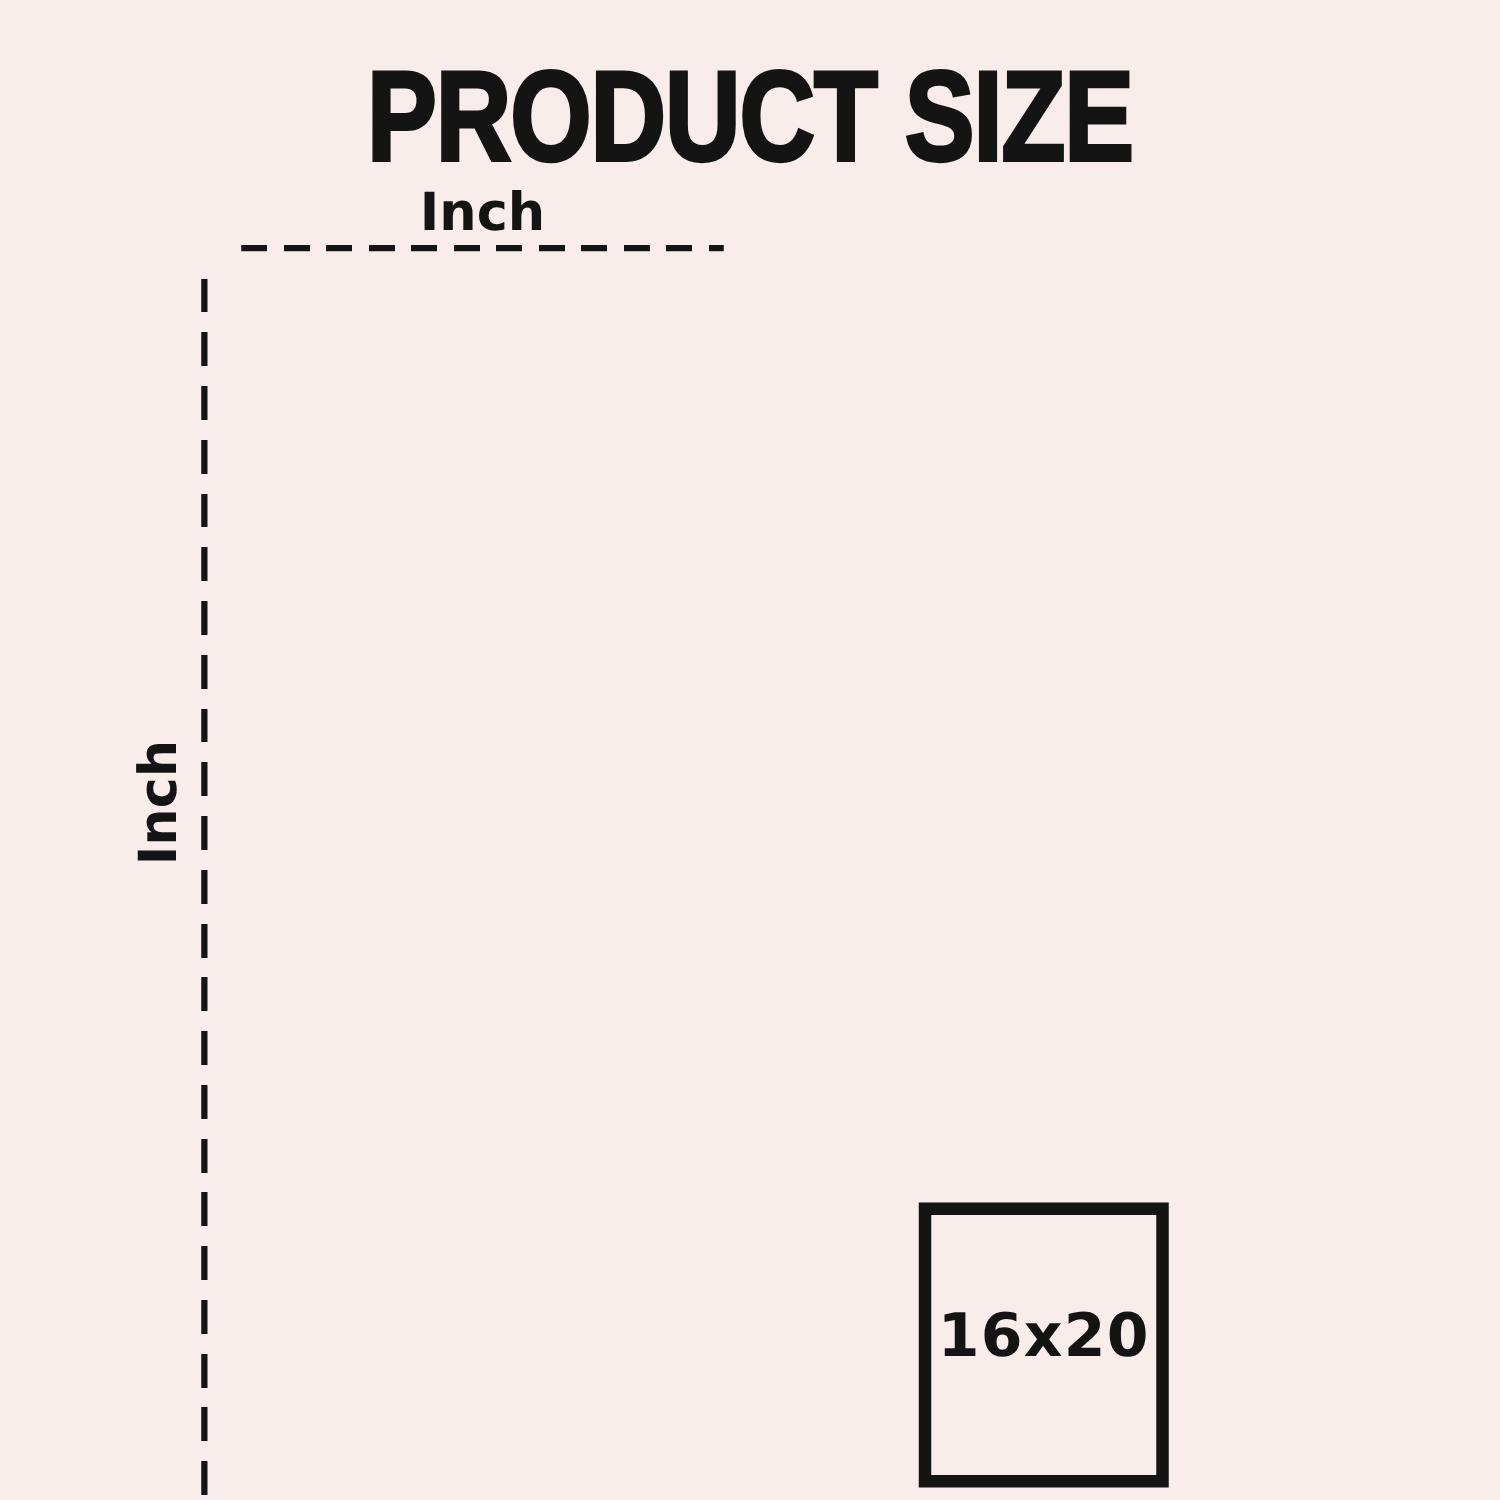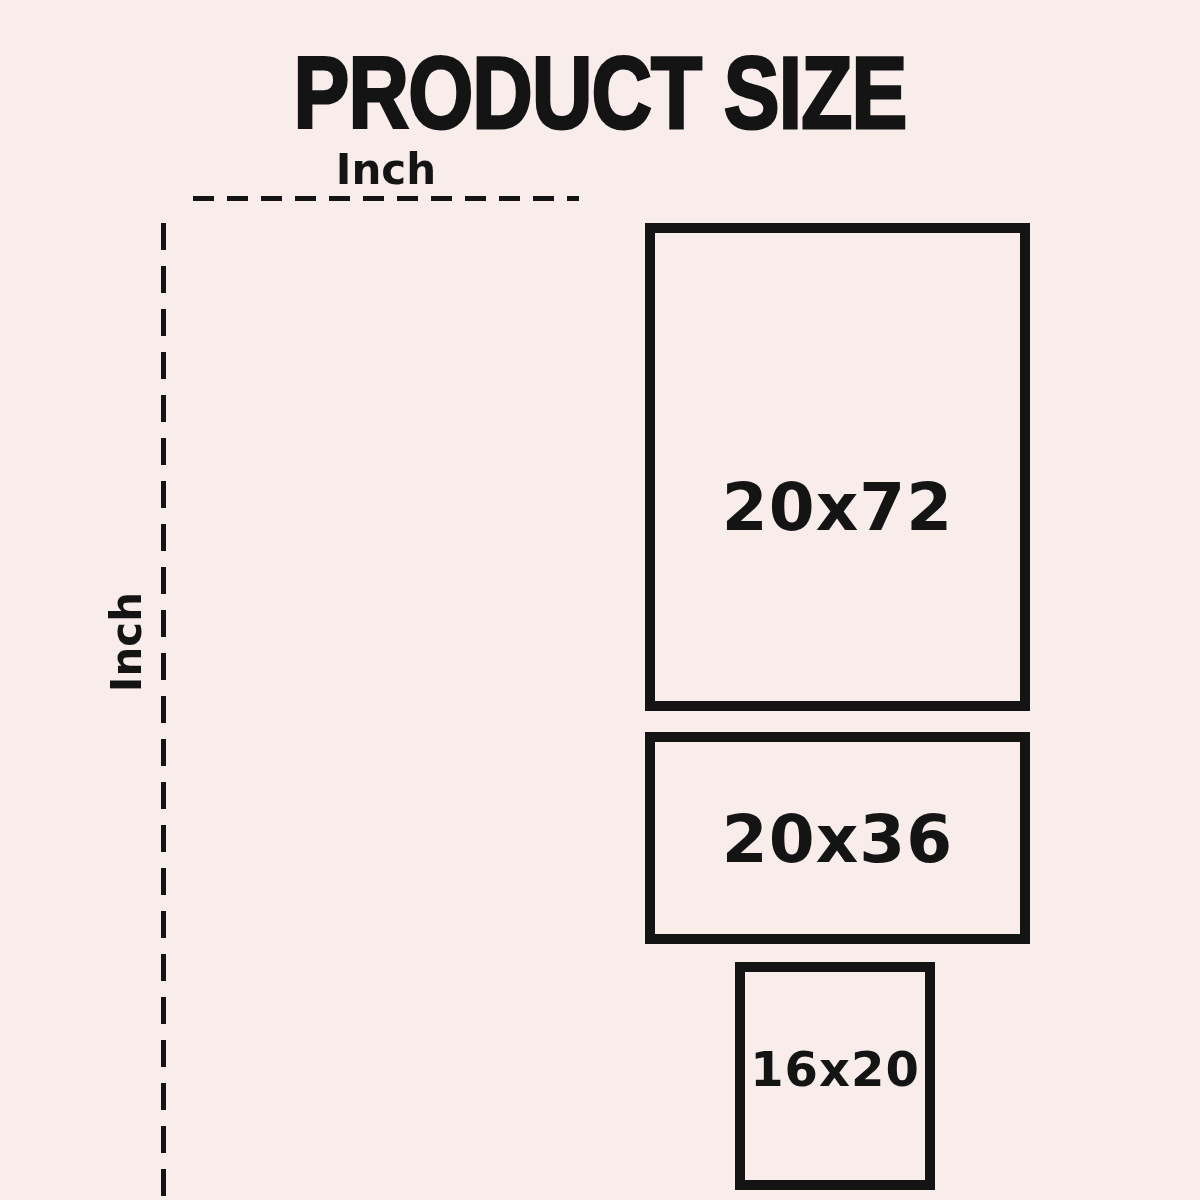--- a/index.html
+++ b/index.html
@@ -107,25 +107,19 @@
 
   <div class="inch-top">Inch</div>
 
   <div class="dash-h"></div>
 
   <div class="dash-v"></div>
 
   <div class="inch-left">Inch</div>
 
 
-  <div class="box box-2">
-    <span class="box-label">20x72</span>
-  </div>
 
-  <div class="box box-3">
-    <span class="box-label">20x36</span>
-  </div>
 
   <div class="box box-4">
     <span class="box-label">16x20</span>
   </div>
 
 </div>
 
 </body></html>

